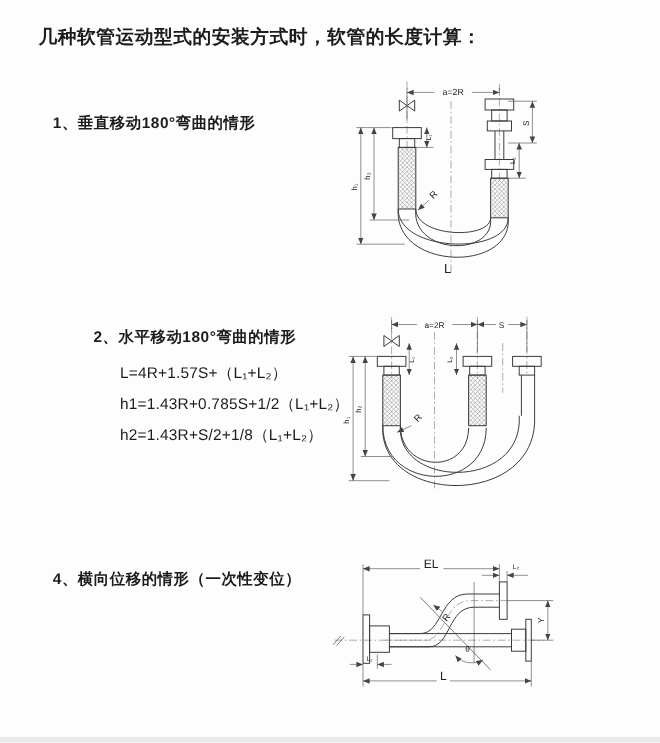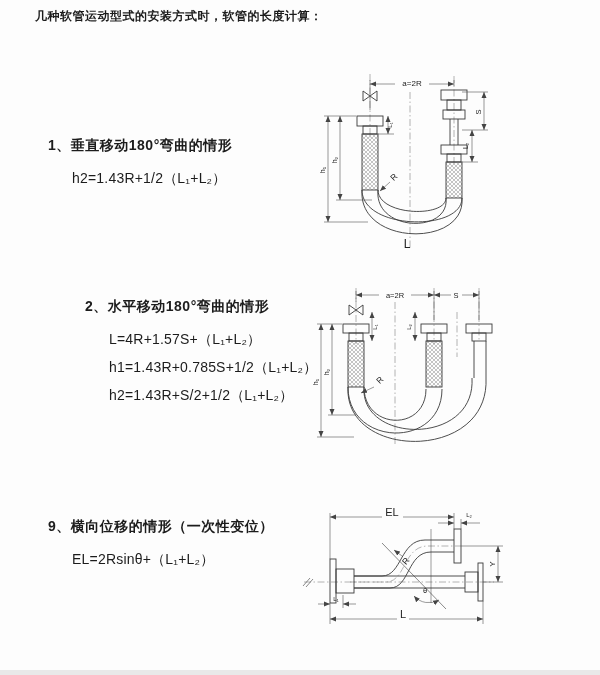--- a/index.html
+++ b/index.html
@@ -5,62 +5,60 @@
   html,body { margin:0; padding:0; }
   body {
     width:600px; height:675px;
     background:#fdfdfd;
     font-family:"Liberation Sans","DejaVu Sans",sans-serif;
     color:#1c1c1c;
     position:relative;
     overflow:hidden;
   }
   .title {
-    position:absolute; left:35px; top:8px;
-    font-size:12px; font-weight:bold; letter-spacing:0.5px;
+    position:absolute; left:35px; top:22px;
+    font-size:17px; font-weight:bold; letter-spacing:0.5px;
     white-space:nowrap;
   }
   .section { position:absolute; white-space:nowrap; }
   .sec-head { font-size:14px; font-weight:bold; letter-spacing:0.5px; }
   .formulas { margin:9px 0 0 24px; }
   .formula-line { font-size:14px; line-height:28px; letter-spacing:0.2px; }
   .diagram { position:absolute; }
   svg { display:block; }
   svg text { font-family:"Liberation Sans","DejaVu Sans",sans-serif; fill:#222; }
   .pipes { stroke:#3a3a3a; fill:none; stroke-width:0.9; }
   .dims  { stroke:#555; fill:none; stroke-width:0.6; }
   .cline { stroke:#777; fill:none; stroke-width:0.55; stroke-dasharray:7 2.5 1.5 2.5; }
   .lblbg { fill:#fdfdfd; stroke:none; }
   .bottom-strip { position:absolute; left:0; right:0; bottom:0; height:5px; background:#e9e9e9; }
 </style>
 </head>
 <body>
 
 <div class="title">几种软管运动型式的安装方式时，软管的长度计算：</div>
 
-<div class="section" style="left:48px; top:103px;margin-top:34px;">
+<div class="section" style="left:48px; top:103px;">
   <div class="sec-head">1、垂直移动180°弯曲的情形</div>
   <div class="formulas">
-    <div class="formula-line">h2=1.43R+1/2（L₁+L₂）</div>
   </div>
 </div>
 
 <div class="section" style="left:48px; top:298px;margin-left:37px;">
   <div class="sec-head">2、水平移动180°弯曲的情形</div>
   <div class="formulas">
     <div class="formula-line">L=4R+1.57S+（L₁+L₂）</div>
     <div class="formula-line">h1=1.43R+0.785S+1/2（L₁+L₂）</div>
-    <div class="formula-line">h2=1.43R+S/2+1/2（L₁+L₂）</div>
+    <div class="formula-line">h2=1.43R+S/2+1/8（L₁+L₂）</div>
   </div>
 </div>
 
 <div class="section" style="left:48px; top:518px;">
-  <div class="sec-head">9、横向位移的情形（一次性变位）</div>
+  <div class="sec-head">4、横向位移的情形（一次性变位）</div>
   <div class="formulas">
-    <div class="formula-line">EL=2Rsinθ+（L₁+L₂）</div>
   </div>
 </div>
 
 <svg class="diagram" style="left:310px; top:68px;" width="285" height="198" viewBox="0 0 285 198">
   <defs>
     <pattern id="braid1" width="4" height="4" patternUnits="userSpaceOnUse">
       <path d="M0,4 L4,0 M0,0 L4,4" stroke="#8a8a8a" stroke-width="0.5"></path>
     </pattern>
     <marker id="arrow1" markerWidth="7" markerHeight="7" refX="6" refY="3.5" orient="auto-start-reverse" markerUnits="userSpaceOnUse">
       <path d="M0,1 L6,3.5 L0,6 Z" fill="#444"></path>

